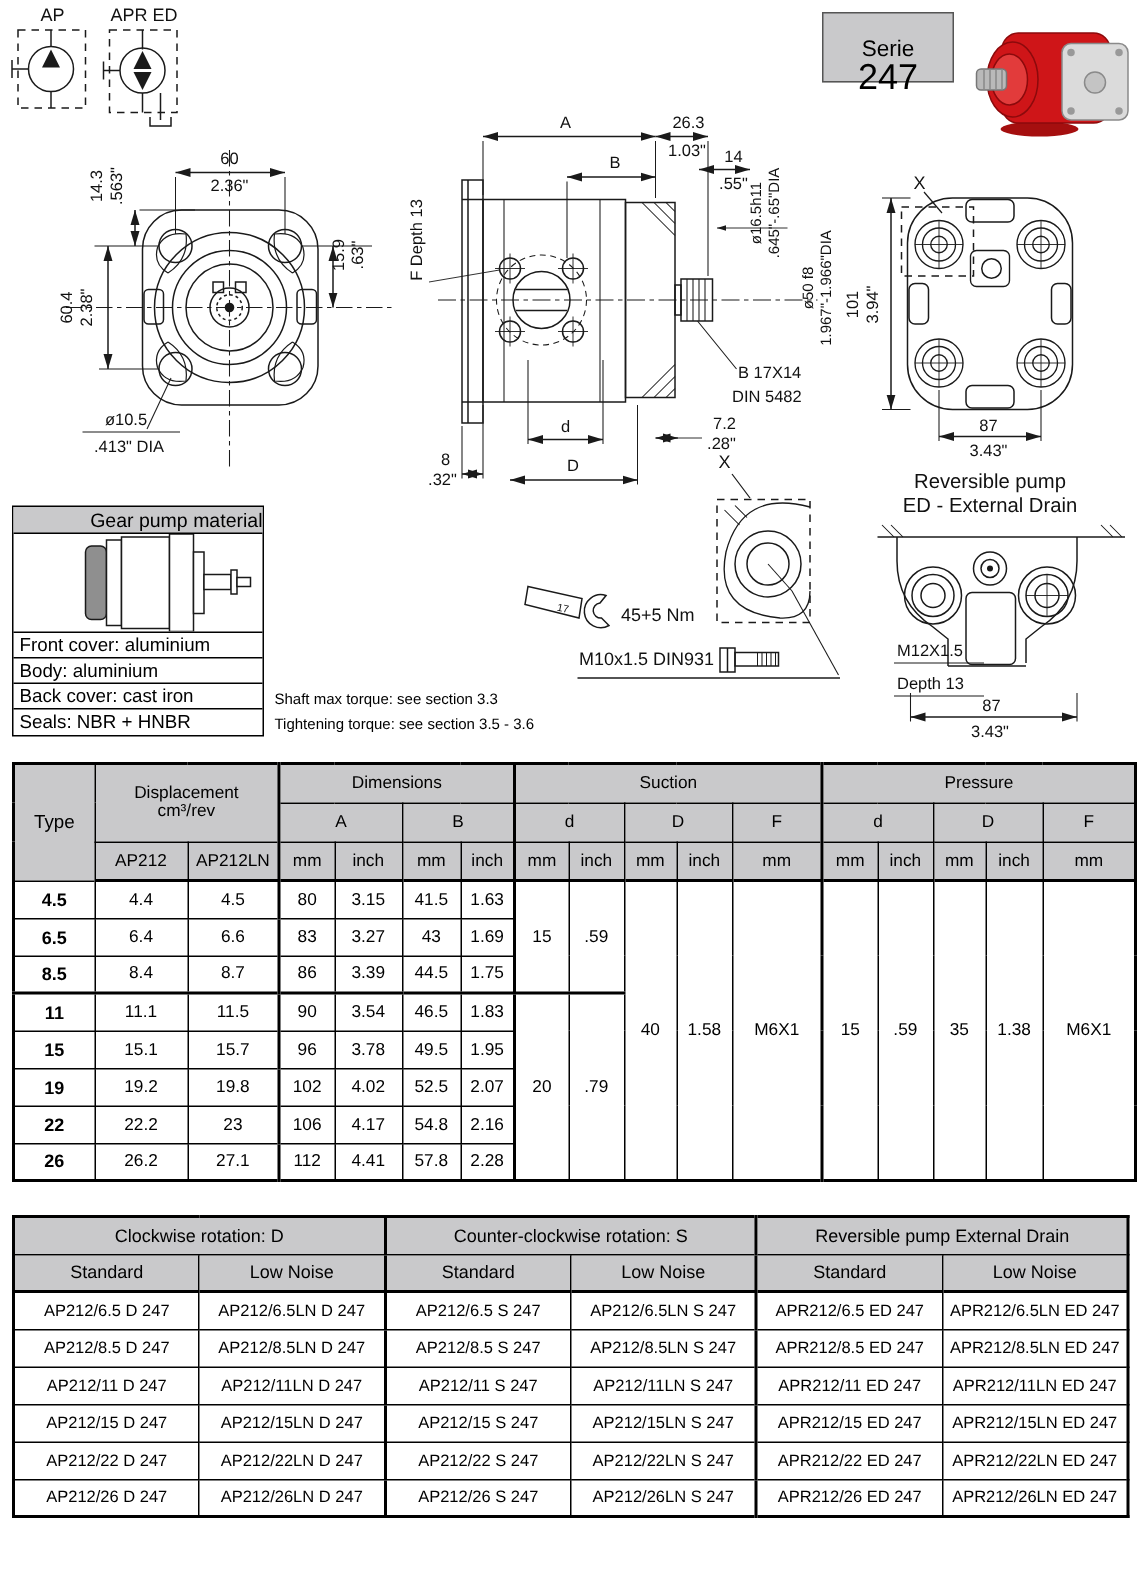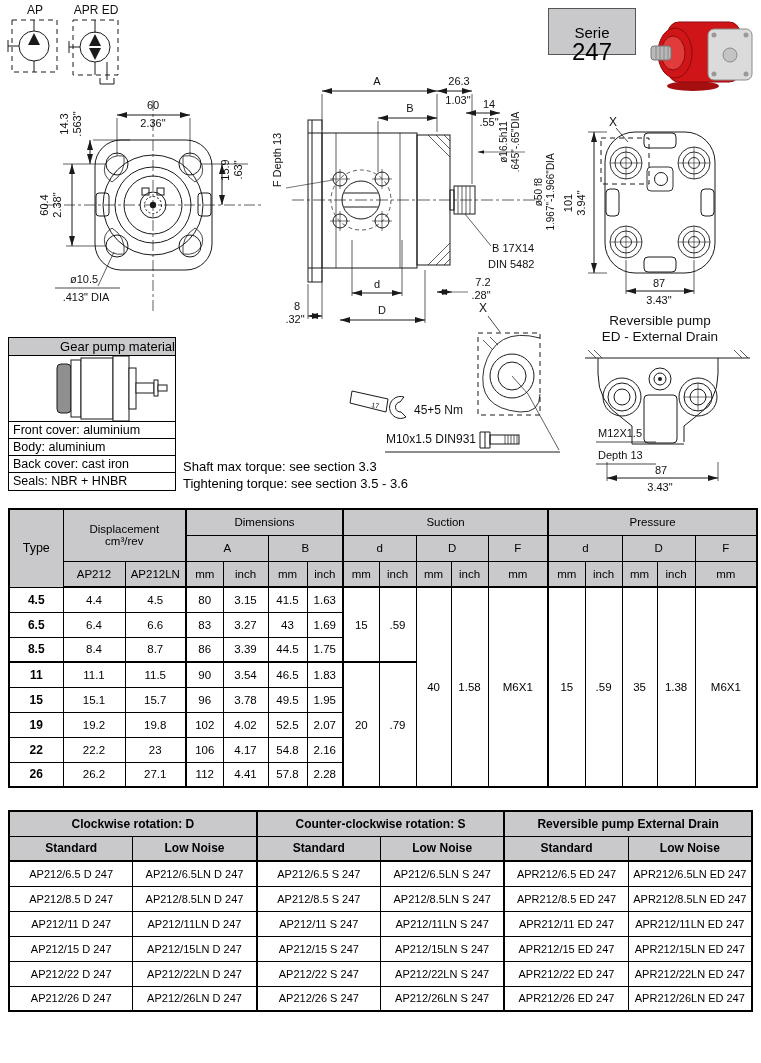--- a/index.html
+++ b/index.html
@@ -13,30 +13,30 @@
 #drawings{position:absolute;left:0;top:0}
 .serie-box{position:absolute;left:548px;top:8px;width:88px;height:47px;background:#c9c9cb;border:1px solid #555;text-align:center}
 .serie-box .s1{font-size:15px;margin-top:16px;line-height:16px}
 .serie-box .s2{font-size:24px;line-height:21px}
 .pump-img{position:absolute;left:648px;top:12px;width:113px;height:80px}
 .material-box{position:absolute;left:8px;top:337px;width:168px;border:1px solid #000;background:#fff}
 .mb-title{background:#c9c9cb;border-bottom:1px solid #000;text-align:right;font-size:13px;padding:1px 0}
 .mb-fig{height:66px;border-bottom:1px solid #000;position:relative}
 .mb-row{font-size:12.5px;padding:1px 4px;border-bottom:1px solid #000;height:17px;line-height:14px;white-space:nowrap}
 .mb-row:last-child{border-bottom:none}
-.notes{position:absolute;left:183px;top:458px;font-size:13px;line-height:17px}
+.notes{position:absolute;left:183px;top:458px;font-size:10px;line-height:17px}
 table{border-collapse:collapse;table-layout:fixed;position:absolute;background:#fff;border:2px solid #000}
 #dim-table{left:8px;top:508px;width:745px}
 #ord-table{left:8px;top:810px;width:745px}
 th,td{border:1px solid #000;text-align:center;overflow:hidden;white-space:nowrap;padding:0}
 #dim-table th{background:#c9c9cb;font-weight:normal;font-size:11.5px;height:26px}
 #dim-table td{font-size:11.5px;height:25px}
 #dim-table td.typecol{font-weight:bold;font-size:12px}
 #dim-table .typehead{font-weight:normal;font-size:12.5px}
-#ord-table th{background:#c9c9cb;font-weight:bold;font-size:12px;height:25px}
+#ord-table th{background:#c9c9cb;font-weight:normal;font-size:12px;height:25px}
 #ord-table td{font-size:11px;height:25px}
 .bl2{border-left:2px solid #000 !important}
 thead tr:last-child th{border-bottom:2px solid #000}
 tr.t2 td{border-top:2px solid #000}
 </style>
 </head>
 <body>
 
 <svg id="drawings" width="761" height="505" viewBox="0 0 761 505">
   <defs>

